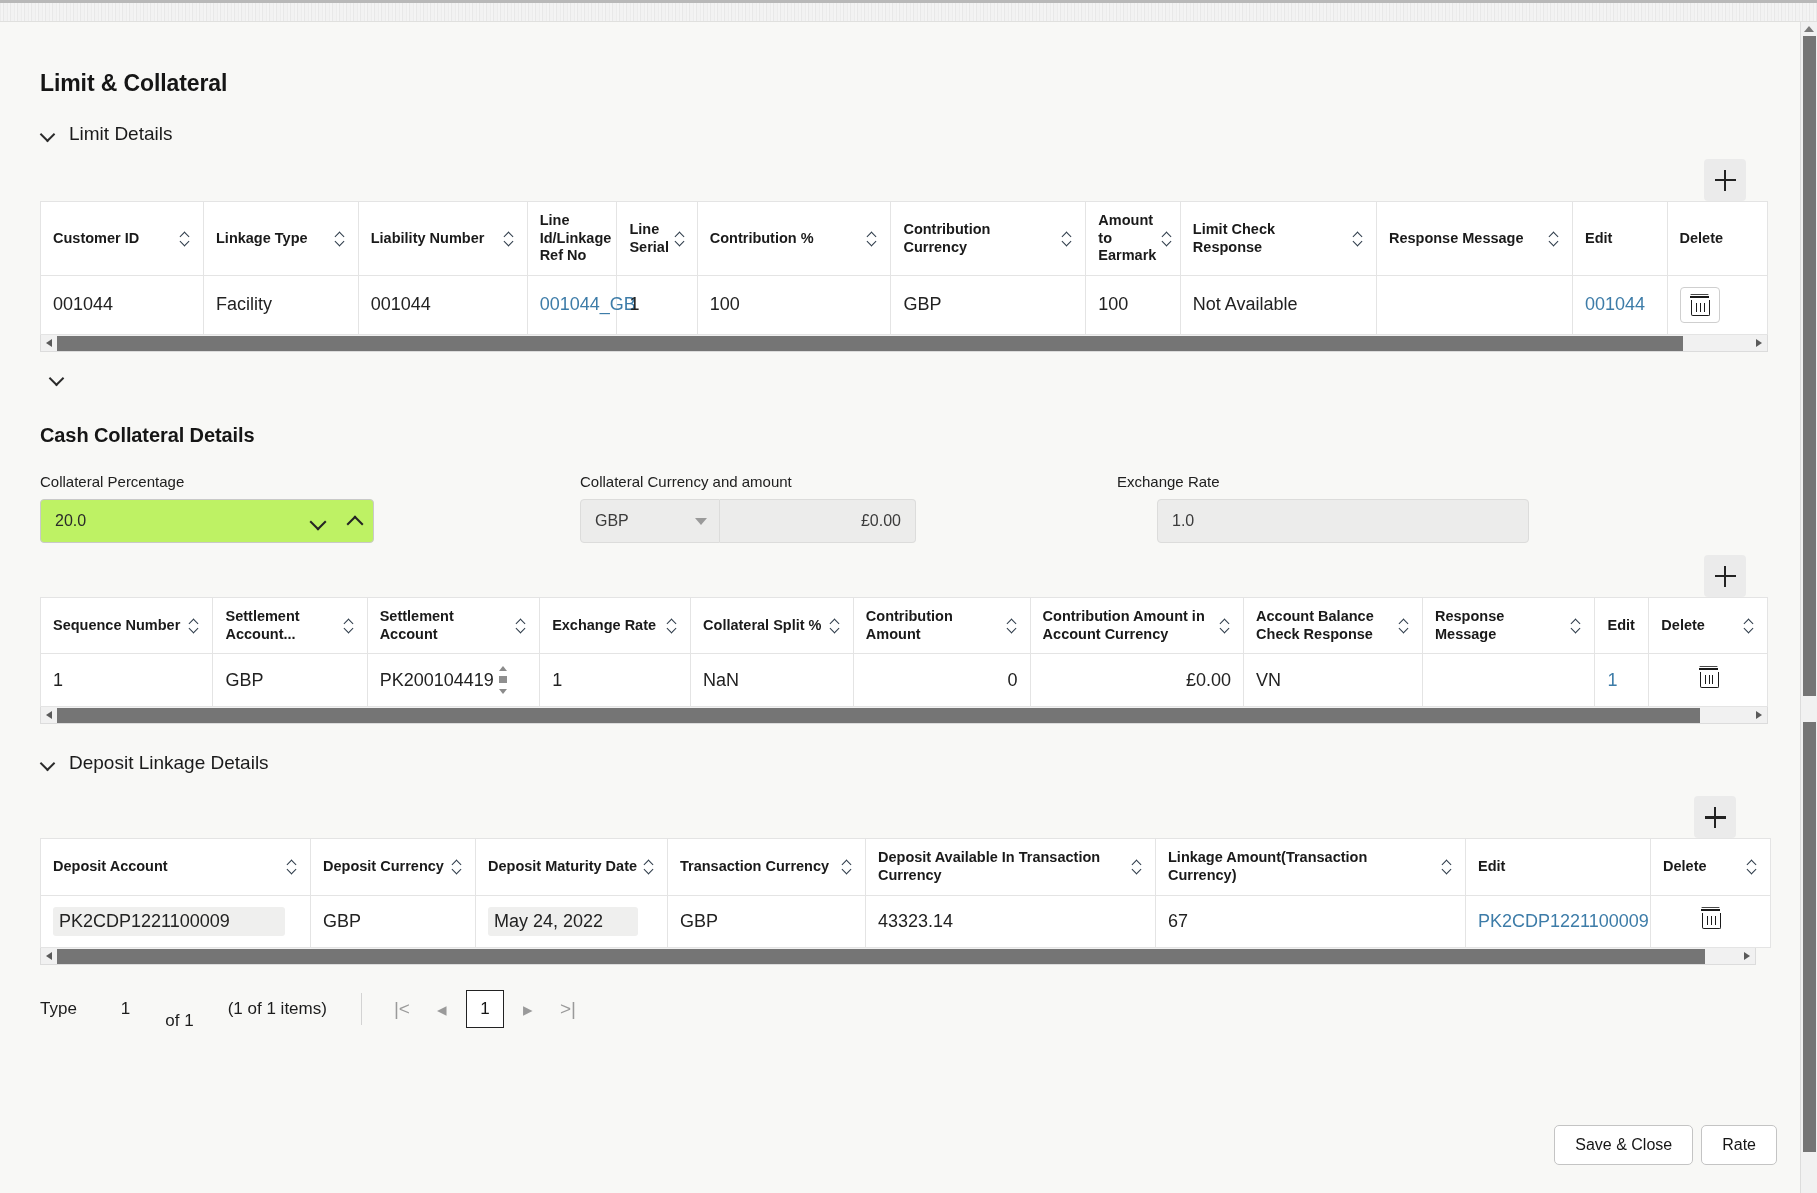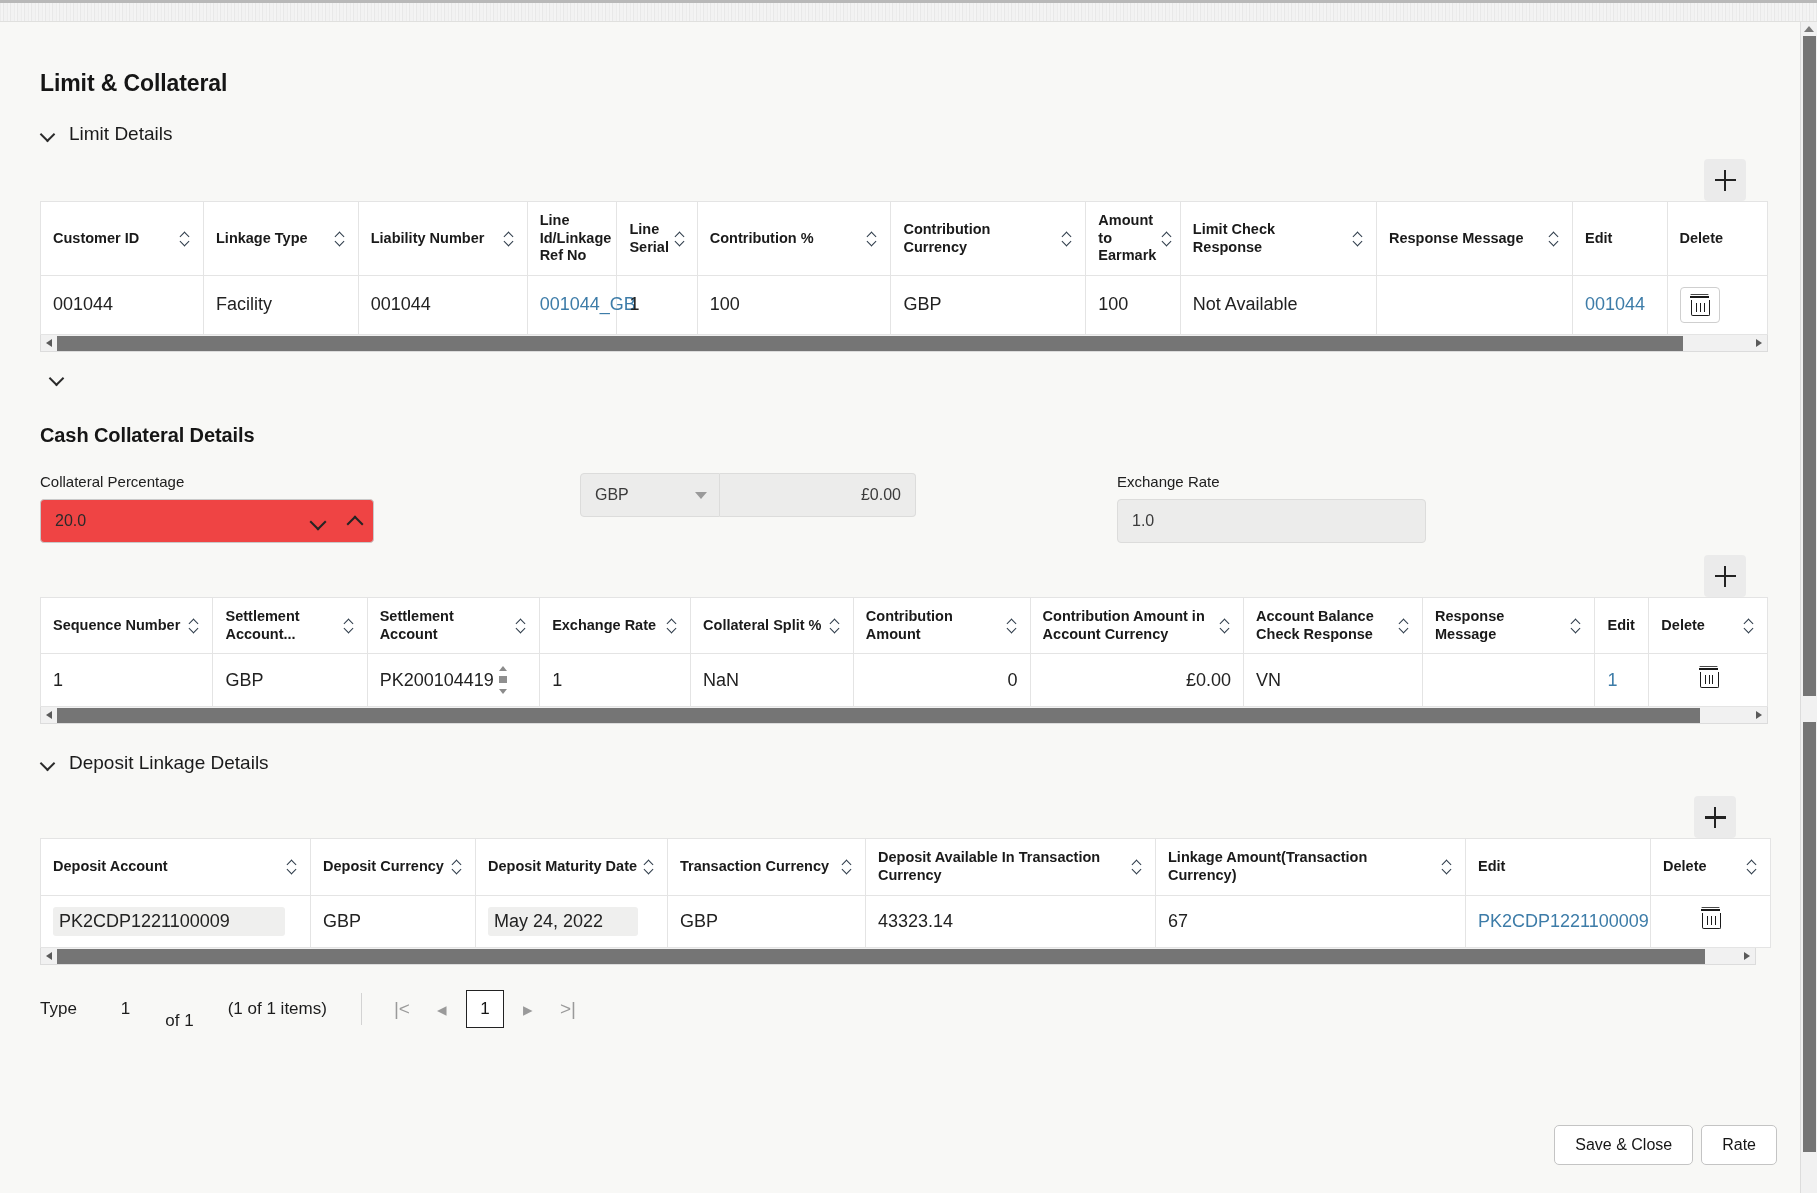--- a/index.html
+++ b/index.html
@@ -165,21 +165,21 @@
   .hs-thumb { position: absolute; left: 0; top: 0; height: 15px; background: #757575; }
 
   
   .form-row {
     display: flex; margin-top: 26px; gap: 0;
   }
   .fld { display: flex; flex-direction: column; }
   .fld-lbl { font-size: 15px; color: #202020; margin-bottom: 9px; }
   .inp {
     height: 44px; border: 1px solid #c9c9c9; border-radius: 4px;
-    background: #ef4444; font-size: 16px; color: #2a2a2a;
+    background: #bef264; font-size: 16px; color: #2a2a2a;
     display: flex; align-items: center; padding: 0 14px;
   }
   .inp.dis { background: #ececeb; border-color: #dcdcdb; color: #3b3b3b; }
   .spin-field {
     width: 334px; justify-content: space-between; padding-right: 10px;
   }
   .spin-ctrls { display: flex; align-items: center; gap: 22px; }
   .cv { width: 15px; height: 15px; position: relative; cursor: pointer; }
   .cv::before {
     content: ""; position: absolute; left: 1px; top: 2px; width: 10px; height: 10px;
@@ -187,21 +187,21 @@
   }
   .cv.dn::before { transform: rotate(45deg); }
   .cv.up::before { transform: rotate(-135deg); top: 4px; }
   .ccy-group { display: flex; }
   .ccy-sel {
     width: 140px; border-radius: 4px 0 0 4px;
     justify-content: space-between; padding-right: 12px;
   }
   .caret-dn { width: 0; height: 0; border-left: 6px solid transparent; border-right: 6px solid transparent; border-top: 7px solid #9a9a9a; }
   .amt-inp { width: 196px; border-left: none; border-radius: 0 4px 4px 0; justify-content: flex-end; }
-  .xr-inp { width: 309px; }
+  .xr-inp { width: 372px; margin-left: 40px; }
 
   
   .pager {
     display: flex; align-items: center; gap: 0;
     margin-top: 22px; font-size: 17px; color: #1d1d1d;
   }
   .pager .pg-lbl { margin-right: 44px; }
   .pager .pg-cur { margin-right: 35px; }
   .pager .pg-of { margin-right: 34px; margin-top: 24px; }
   .pager .pg-items { margin-right: 34px; }
@@ -398,20 +398,21 @@
         <div class="inp spin-field">
           <span>20.0</span>
           <span class="spin-ctrls">
             <span class="cv dn"></span>
             <span class="cv up"></span>
           </span>
         </div>
       </div>
 
       <div class="fld" style="width:537px">
+        <span class="fld-lbl">Collateral Currency and amount</span>
         <div class="ccy-group">
           <div class="inp dis ccy-sel">
             <span>GBP</span>
             <span class="caret-dn"></span>
           </div>
           <div class="inp dis amt-inp">
             <span>£0.00</span>
           </div>
         </div>
       </div>

